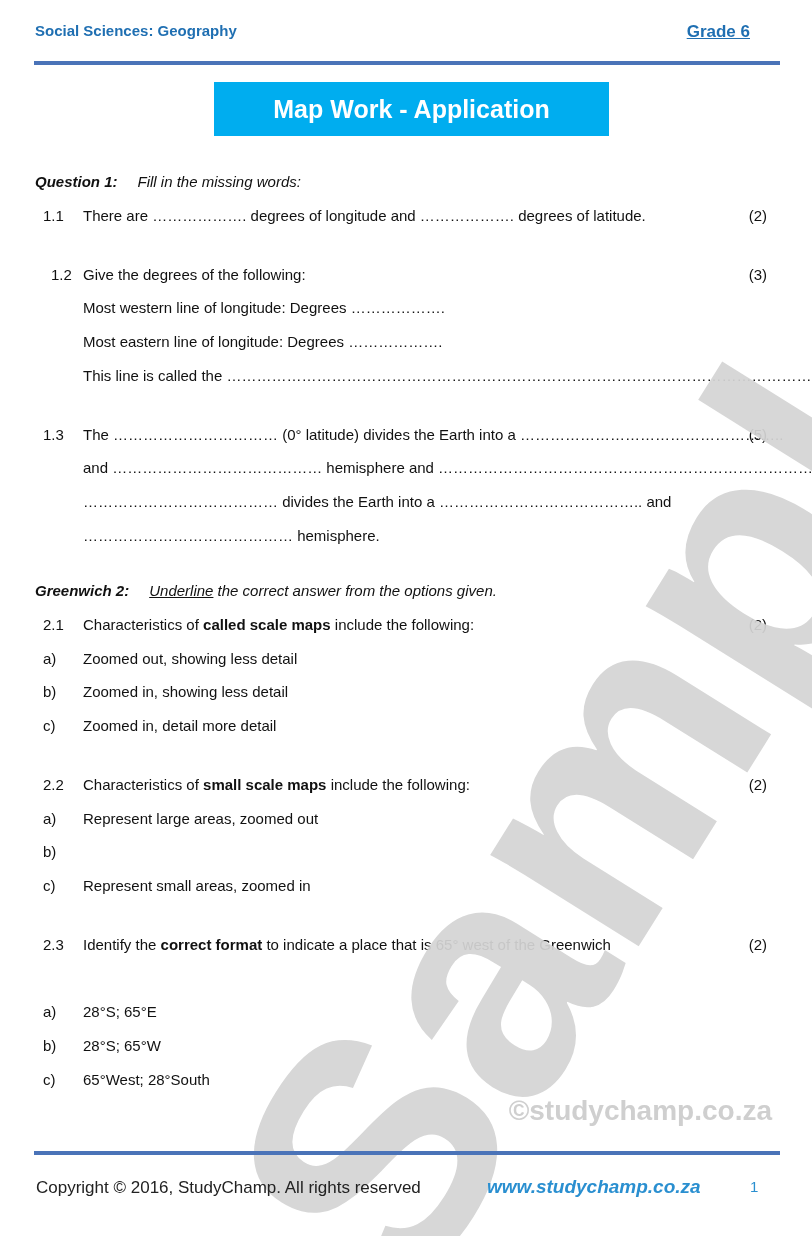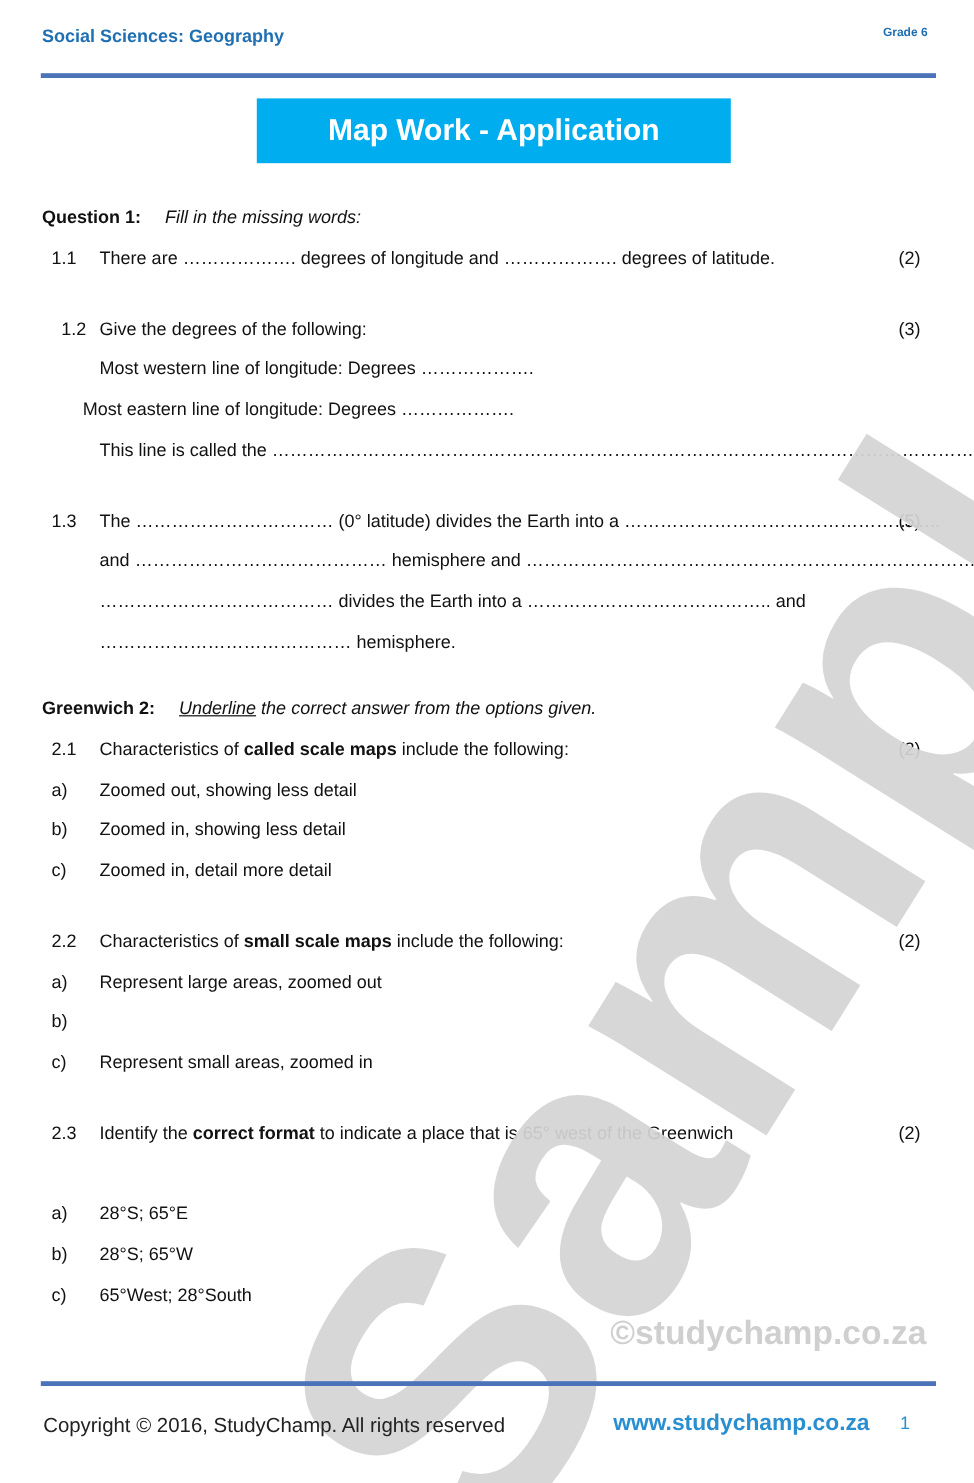--- a/index.html
+++ b/index.html
@@ -1,36 +1,36 @@
 <!DOCTYPE html>
 <html><head>
 <meta charset="utf-8">
 <style>
   html, body { margin:0; padding:0; }
   body { width:812px; height:1236px; background:#ffffff; position:relative; overflow:hidden;
          font-family:"Liberation Sans", sans-serif; color:#111; }
   .page { position:absolute; inset:0; }
   .hdr-left { position:absolute; left:35px; top:22px; font-size:15px; font-weight:bold; color:#1f6fb2; }
-  .hdr-right { position:absolute; right:39px; top:22px; font-size:10px; font-weight:bold; color:#1f6fb2; }
+  .hdr-right { position:absolute; right:62px; top:22px; font-size:17px; font-weight:bold; color:#1f6fb2;text-decoration:underline; }
   .rule { position:absolute; left:34px; width:746px; height:4px; background:#4a73b8; }
   .title-box { position:absolute; left:214px; top:82px; width:395px; height:54px; background:#00adef;
                color:#fff; font-weight:bold; font-size:25px; display:flex; align-items:center; justify-content:center; }
   .line { position:absolute; font-size:15px; white-space:nowrap; }
   .num { position:absolute; font-size:15px;text-align:right; }
   .marks { position:absolute; right:45px; font-size:15px; }
   .qhead { position:absolute; left:35px; font-size:15px; }
-  .qhead b { margin-right:20px; }
+  .qhead b { margin-right:20px;font-style:italic; }
   .qhead i { font-style:italic; }
   .u { text-decoration:underline; }
   .watermark { position:absolute; left:40px; top:560px; font-size:330px; font-weight:bold; color:#d4d4d4;
                transform:rotate(-58deg); transform-origin:center; opacity:0.93; pointer-events:none;
                font-family:"Liberation Sans", sans-serif; white-space:nowrap; }
   .wm2 { position:absolute; right:40px; top:1095px; font-size:28px; font-weight:bold; color:#cfcfcf; }
   .foot-left { position:absolute; left:36px; top:1178px; font-size:17px; color:#222; }
-  .foot-url { position:absolute; left:511px; top:1176px; font-size:19px; font-weight:bold; color:#2a8fd0; }
+  .foot-url { position:absolute; left:487px; top:1176px; font-size:19px; font-weight:bold; color:#2a8fd0;font-style:italic; }
   .foot-page { position:absolute; left:750px; top:1178px; font-size:15px; color:#2a8fd0; }
 </style>
 </head>
 <body>
 
 <div class="page">
   <div class="hdr-left">Social Sciences: Geography</div>
   <div class="hdr-right">Grade 6</div>
   <div class="rule" style="top:61px"></div>
 
@@ -41,21 +41,21 @@
   </div>
 
   <div class="num" style="left:43px;top:207px">1.1</div>
   <div class="line" style="left:83px;top:207px">There are ………………. degrees of longitude and ……………….  degrees of latitude.</div>
   <div class="marks" style="top:207px">(2)</div>
 
   <div class="num" style="left:51px;top:266px">1.2</div>
   <div class="line" style="left:83px;top:266px">Give the degrees of the following:</div>
   <div class="marks" style="top:266px">(3)</div>
   <div class="line" style="left:83px;top:299px">Most western line of longitude: Degrees ……………….</div>
-  <div class="line" style="left:69px;top:333px">Most eastern line of longitude:  Degrees ……………….</div>
+  <div class="line" style="left:83px;top:333px">Most eastern line of longitude:  Degrees ……………….</div>
   <div class="line" style="left:83px;top:367px">This line is called the ……………………………………………………………………………………………………….</div>
 
   <div class="num" style="left:43px;top:426px">1.3</div>
   <div class="line" style="left:83px;top:426px">The …………………………… (0° latitude) divides the Earth into a ……………………………………………..</div>
   <div class="marks" style="top:426px">(5)</div>
   <div class="line" style="left:83px;top:459px">and …………………………………… hemisphere and …………………………………………………………………</div>
   <div class="line" style="left:83px;top:493px">………………………………… divides the Earth into a ………………………………….. and</div>
   <div class="line" style="left:83px;top:527px">…………………………………… hemisphere.</div>
 
   <div class="qhead" style="top:582px">

